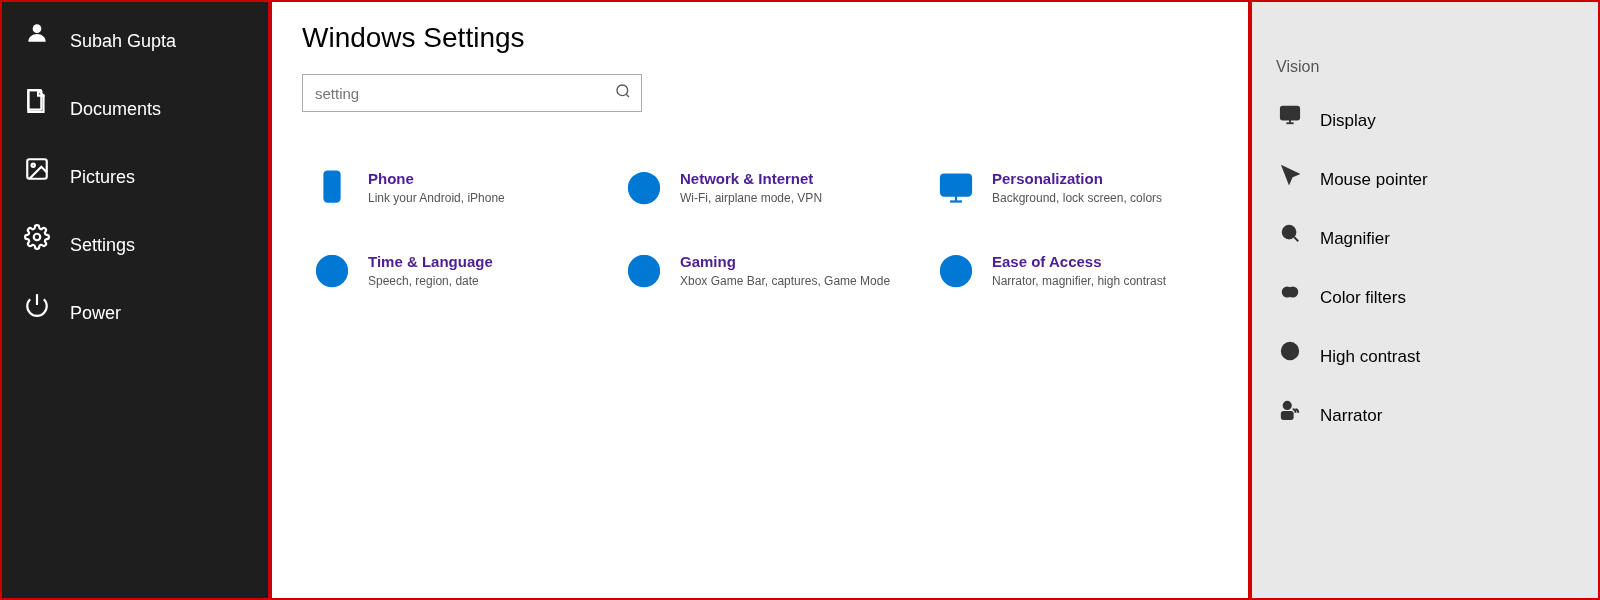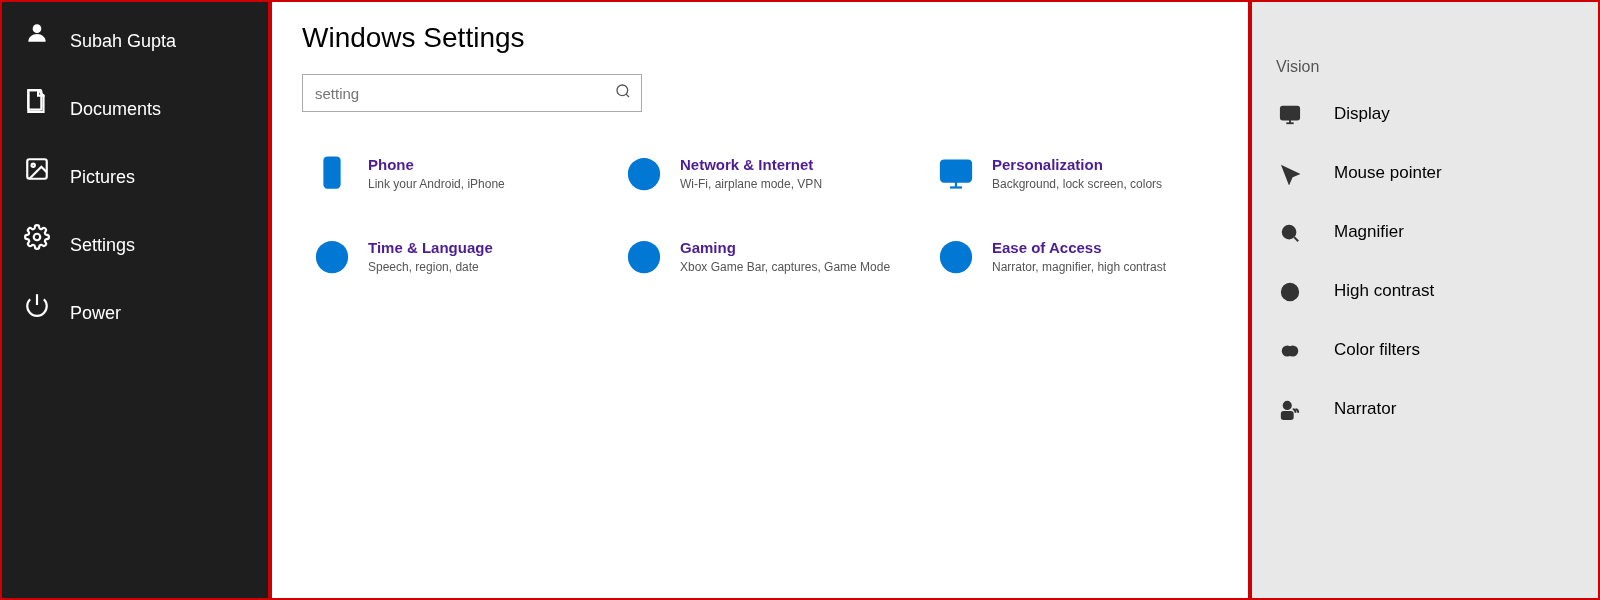--- a/index.html
+++ b/index.html
@@ -56,21 +56,21 @@
       font-size: 28px;
       font-weight: 300;
       color: #000;
       margin-bottom: 20px;
     }
 
     .search-box-container {
       display: flex;
       border: 1px solid #aaa;
       width: 340px;
-      margin-bottom: 30px;
+      margin-bottom: 44px;
       background: #fff;
     }
 
     .search-input {
       border: none;
       outline: none;
       padding: 8px 12px;
       font-size: 15px;
       flex: 1;
       color: #555;
@@ -134,23 +134,23 @@
     .vision-title {
       font-size: 16px;
       color: #555;
       padding: 8px 24px 12px 24px;
       font-weight: 400;
       margin-top: 32px;
     }
 
     .vision-item {
       display: flex;
-      align-items: flex-start;
+      align-items: flex-end;
       padding: 16px 24px;
-      gap: 30px;
+      gap: 16px;
       cursor: pointer;
       font-size: 17px;
       color: #000;
     }
 
     .vision-item .vision-icon {
       font-size: 20px;
       color: #333;
       width: 28px;
       text-align: center;
@@ -353,36 +353,36 @@
           <line x1="8" y1="11" x2="14" y2="11"></line>
           <line x1="11" y1="8" x2="11" y2="14"></line>
         </svg>
     </span>
     <span>Magnifier</span>
   </div>
 
   <div class="vision-item">
     <span class="vision-icon">
       <svg class="svg-icon-sm" viewBox="0 0 24 24" fill="none" stroke="#333" stroke-width="2">
+          <circle cx="9" cy="12" r="5"></circle>
+          <circle cx="15" cy="12" r="5"></circle>
+        </svg>
+    </span>
+    <span>Color filters</span>
+  </div>
+
+  <div class="vision-item">
+    <span class="vision-icon">
+      <svg class="svg-icon-sm" viewBox="0 0 24 24" fill="none" stroke="#333" stroke-width="2">
           <circle cx="12" cy="12" r="9"></circle>
           <line x1="12" y1="3" x2="12" y2="21"></line>
           <path d="M5 6l7 2M5 18l7-2" stroke-dasharray="2 2"></path>
         </svg>
     </span>
     <span>High contrast</span>
-  </div>
-
-  <div class="vision-item">
-    <span class="vision-icon">
-      <svg class="svg-icon-sm" viewBox="0 0 24 24" fill="none" stroke="#333" stroke-width="2">
-          <circle cx="9" cy="12" r="5"></circle>
-          <circle cx="15" cy="12" r="5"></circle>
-        </svg>
-    </span>
-    <span>Color filters</span>
   </div>
 
   <div class="vision-item">
     <span class="vision-icon">
       <svg class="svg-icon-sm" viewBox="0 0 24 24" fill="none" stroke="#333" stroke-width="2">
           <circle cx="9" cy="7" r="4"></circle>
           <path d="M15 11c1.5 0 3 1 3 3v1"></path>
           <path d="M18 11c1.5 0 3 1.5 3 4"></path>
           <rect x="3" y="14" width="12" height="8" rx="2"></rect>
         </svg>

